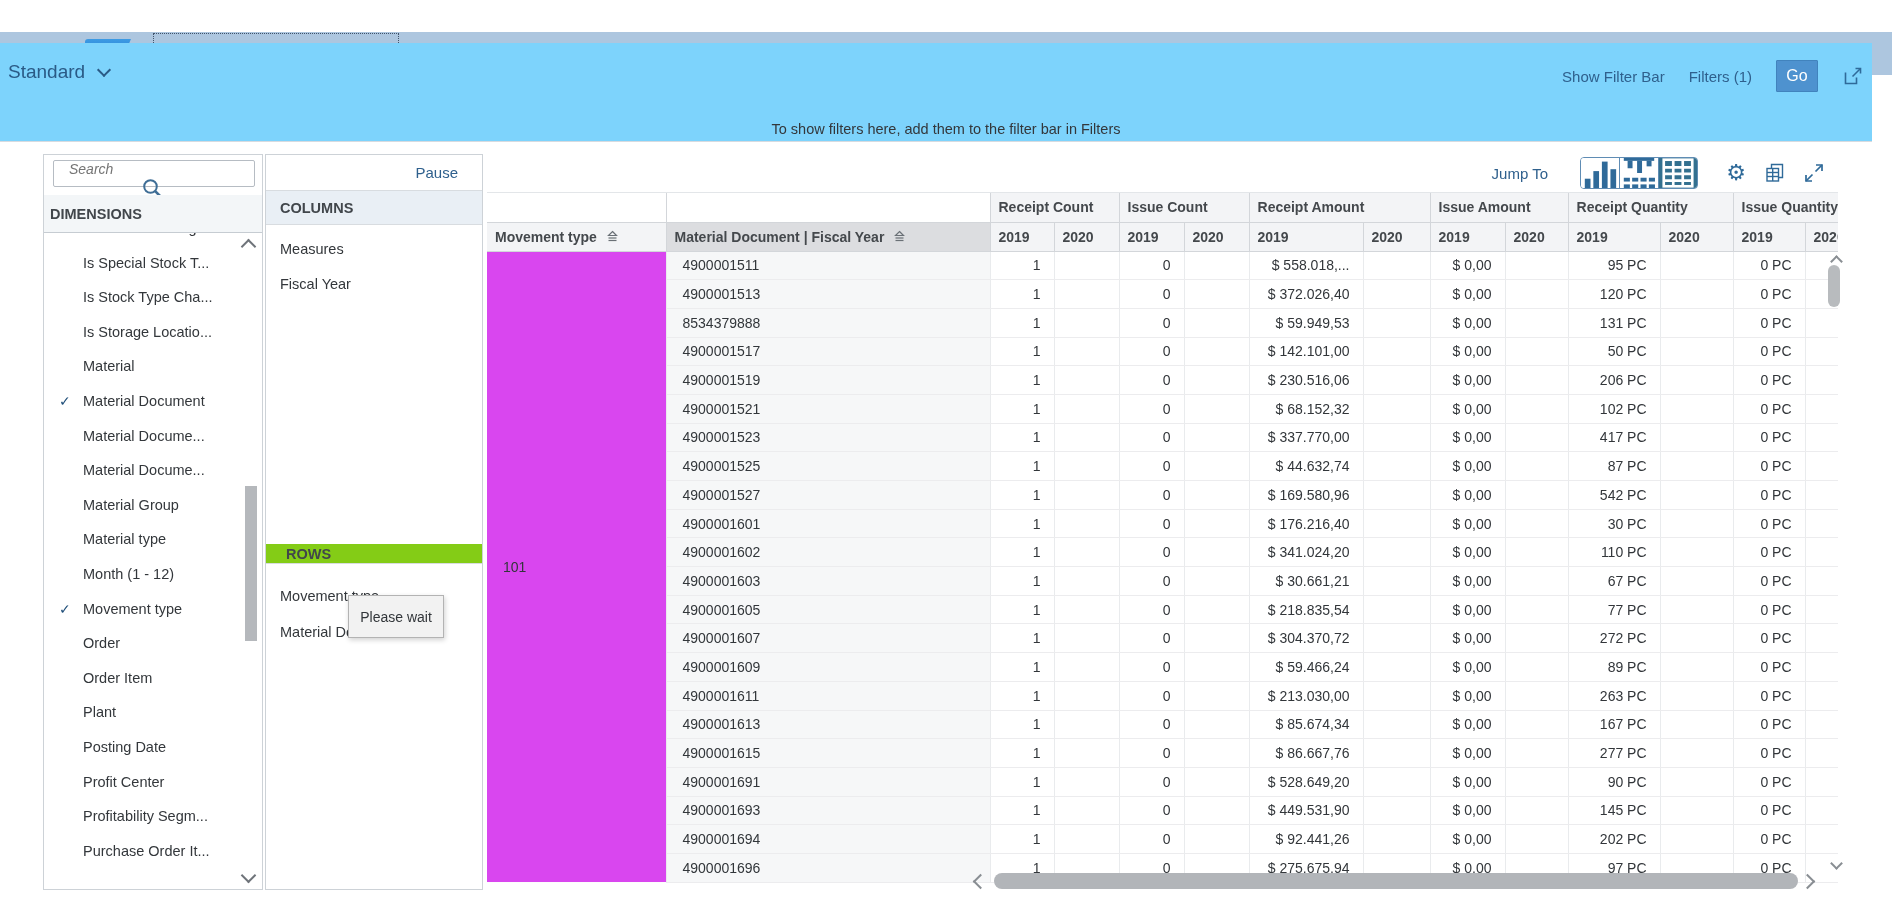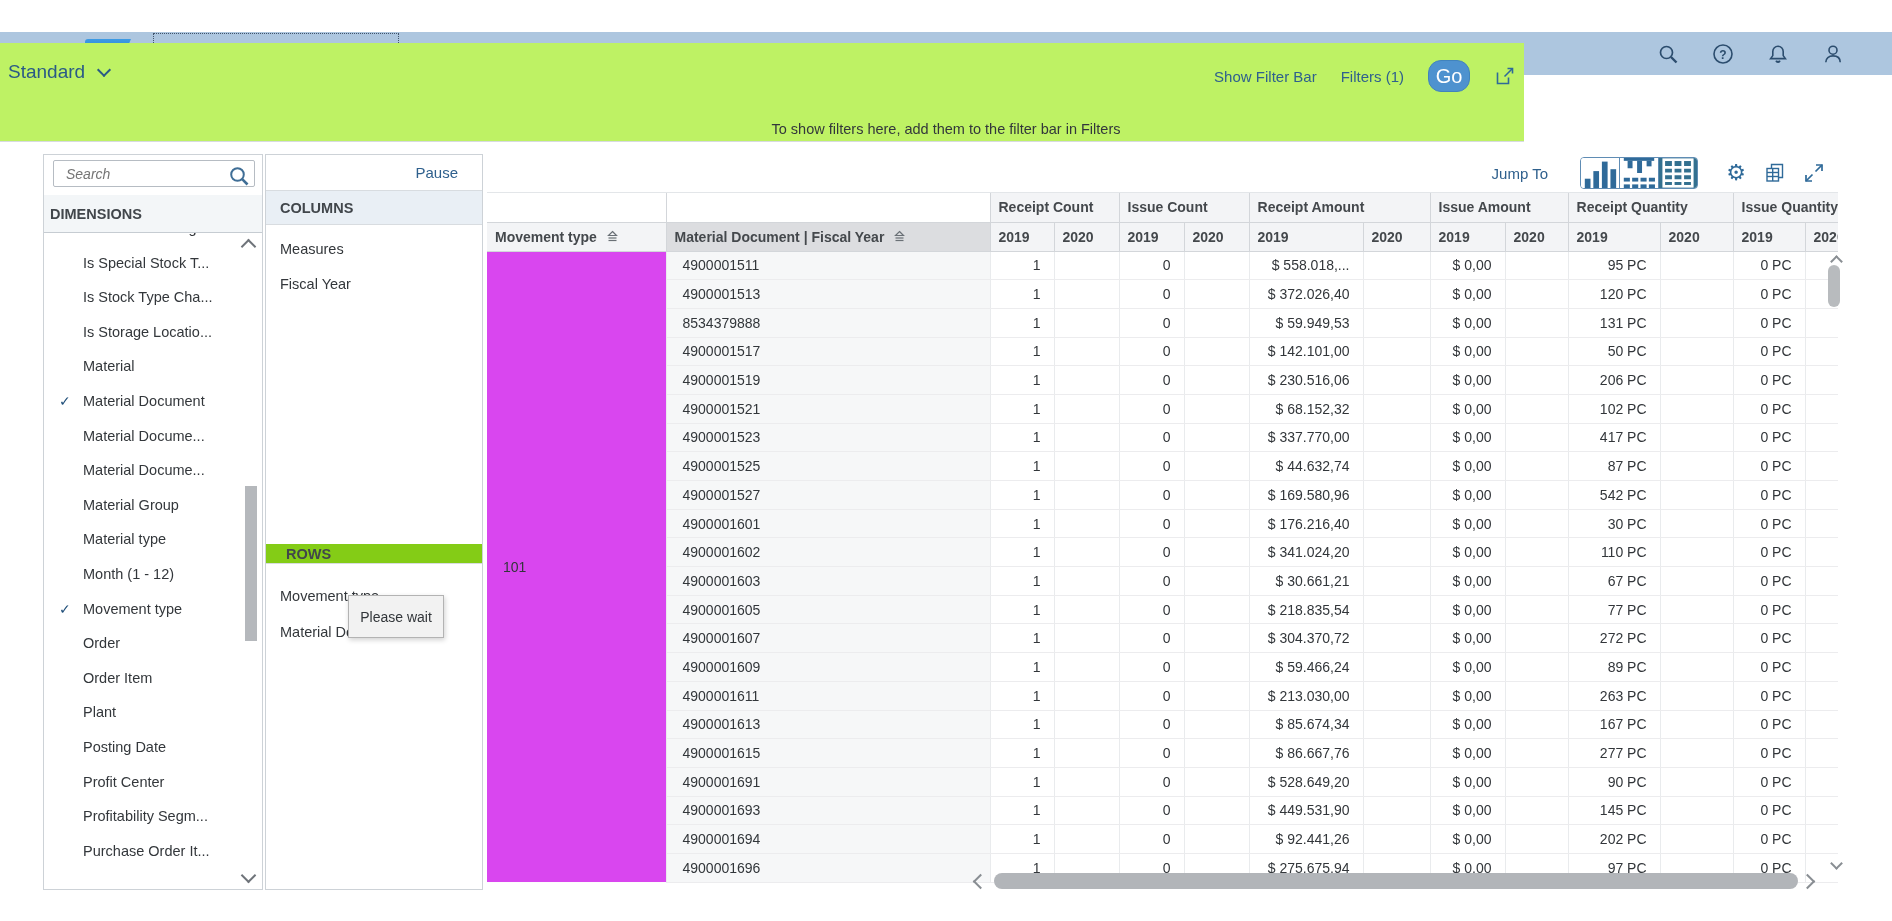--- a/index.html
+++ b/index.html
@@ -17,39 +17,39 @@
     color:#fff;font-weight:bold;font-style:italic;font-size:16px;line-height:30px;padding-left:5px;box-sizing:border-box;}
   .title-box{position:absolute;left:153px;top:1px;width:246px;height:40px;border:1px dotted #41536a;box-sizing:border-box;
     display:flex;align-items:center;justify-content:center;gap:9px;cursor:pointer;}
   .title-box .t{font-size:17px;font-weight:bold;color:#2b4f74;white-space:nowrap;}
   .caret-down{width:0;height:0;border-left:5px solid transparent;border-right:5px solid transparent;border-top:6px solid #2b4f74;}
   .shell-icons{position:absolute;right:48px;top:0;height:43px;display:flex;align-items:center;gap:33px;}
   .shell-icons .sic{width:22px;height:22px;cursor:pointer;color:#2c4d6e;}
   .sic svg{width:22px;height:22px;display:block;}
 
   
-  .fbar{position:absolute;left:0;top:43px;width:1524px;height:99px;background:#bef264;border-bottom:1px solid #d7dbe0;box-sizing:border-box;}
+  .fbar{position:absolute;left:0;top:43px;width:1872px;height:99px;background:#7dd3fc;border-bottom:1px solid #d7dbe0;box-sizing:border-box;}
   .variant{position:absolute;left:8px;top:18px;display:flex;align-items:center;gap:14px;cursor:pointer;}
   .variant .v{font-size:19px;color:#2a5a86;}
   .variant .chev{color:#2a5a86;width:8px;height:8px;margin-top:-4px;}
   .fbar-right{position:absolute;right:8px;top:16px;height:34px;display:flex;align-items:center;gap:24px;}
   .flink{font-size:15px;color:#2f608d;cursor:pointer;white-space:nowrap;}
-  .go-btn{width:40px;height:30px;background:#4e92cf;border:1px solid #4183bd;border-radius:13px;color:#fff;font-size:20px;
+  .go-btn{width:40px;height:30px;background:#4e92cf;border:1px solid #4183bd;border-radius:1px;color:#fff;font-size:16px;
     display:flex;align-items:center;justify-content:center;cursor:pointer;}
   .share-ic{width:22px;height:22px;color:#2f6a99;cursor:pointer;}
   .fmsg{position:absolute;left:0;top:78px;width:1892px;text-align:center;font-size:14.5px;color:#33373b;}
 
   
   .content{position:absolute;left:0;top:142px;width:1892px;height:779px;background:#fff;}
 
   
   .panel{position:absolute;background:#fff;border:1px solid #cdd2d7;box-sizing:border-box;}
   .dims-panel{left:43px;top:12px;width:220px;height:736px;}
   .search-box{position:absolute;left:9px;top:5px;width:202px;height:27px;border:1px solid #b6bcc3;border-radius:2px;background:#fff;
-    box-sizing:border-box;display:flex;align-items:center;}
+    box-sizing:border-box;display:flex;align-items:center;flex-direction:column;}
   .search-box input{border:none;outline:none;background:transparent;flex:1;font-family:"Liberation Sans",sans-serif;
     font-size:14px;font-style:italic;color:#5b5f63;padding:0 0 0 12px;min-width:0;}
   .search-box .sic{width:18px;height:18px;color:#3f6e96;margin-right:8px;flex:none;cursor:pointer;}
   .sec-head{font-size:14.5px;font-weight:bold;color:#41464b;display:flex;align-items:center;}
   .dims-head{position:absolute;left:0;top:40px;width:100%;height:38px;background:#f3f6f8;border-bottom:1px solid #c6ccd2;
     box-sizing:border-box;padding-left:6px;}
   .dims-list{position:absolute;left:0;top:78px;width:100%;height:658px;overflow:hidden;}
   .dims-inner{margin-top:-13px;}
   .dim-item{height:34.6px;display:flex;align-items:flex-start;cursor:pointer;}
   .dim-item .check{width:24px;margin-left:15px;font-size:14px;color:#1f4e79;flex:none;}

